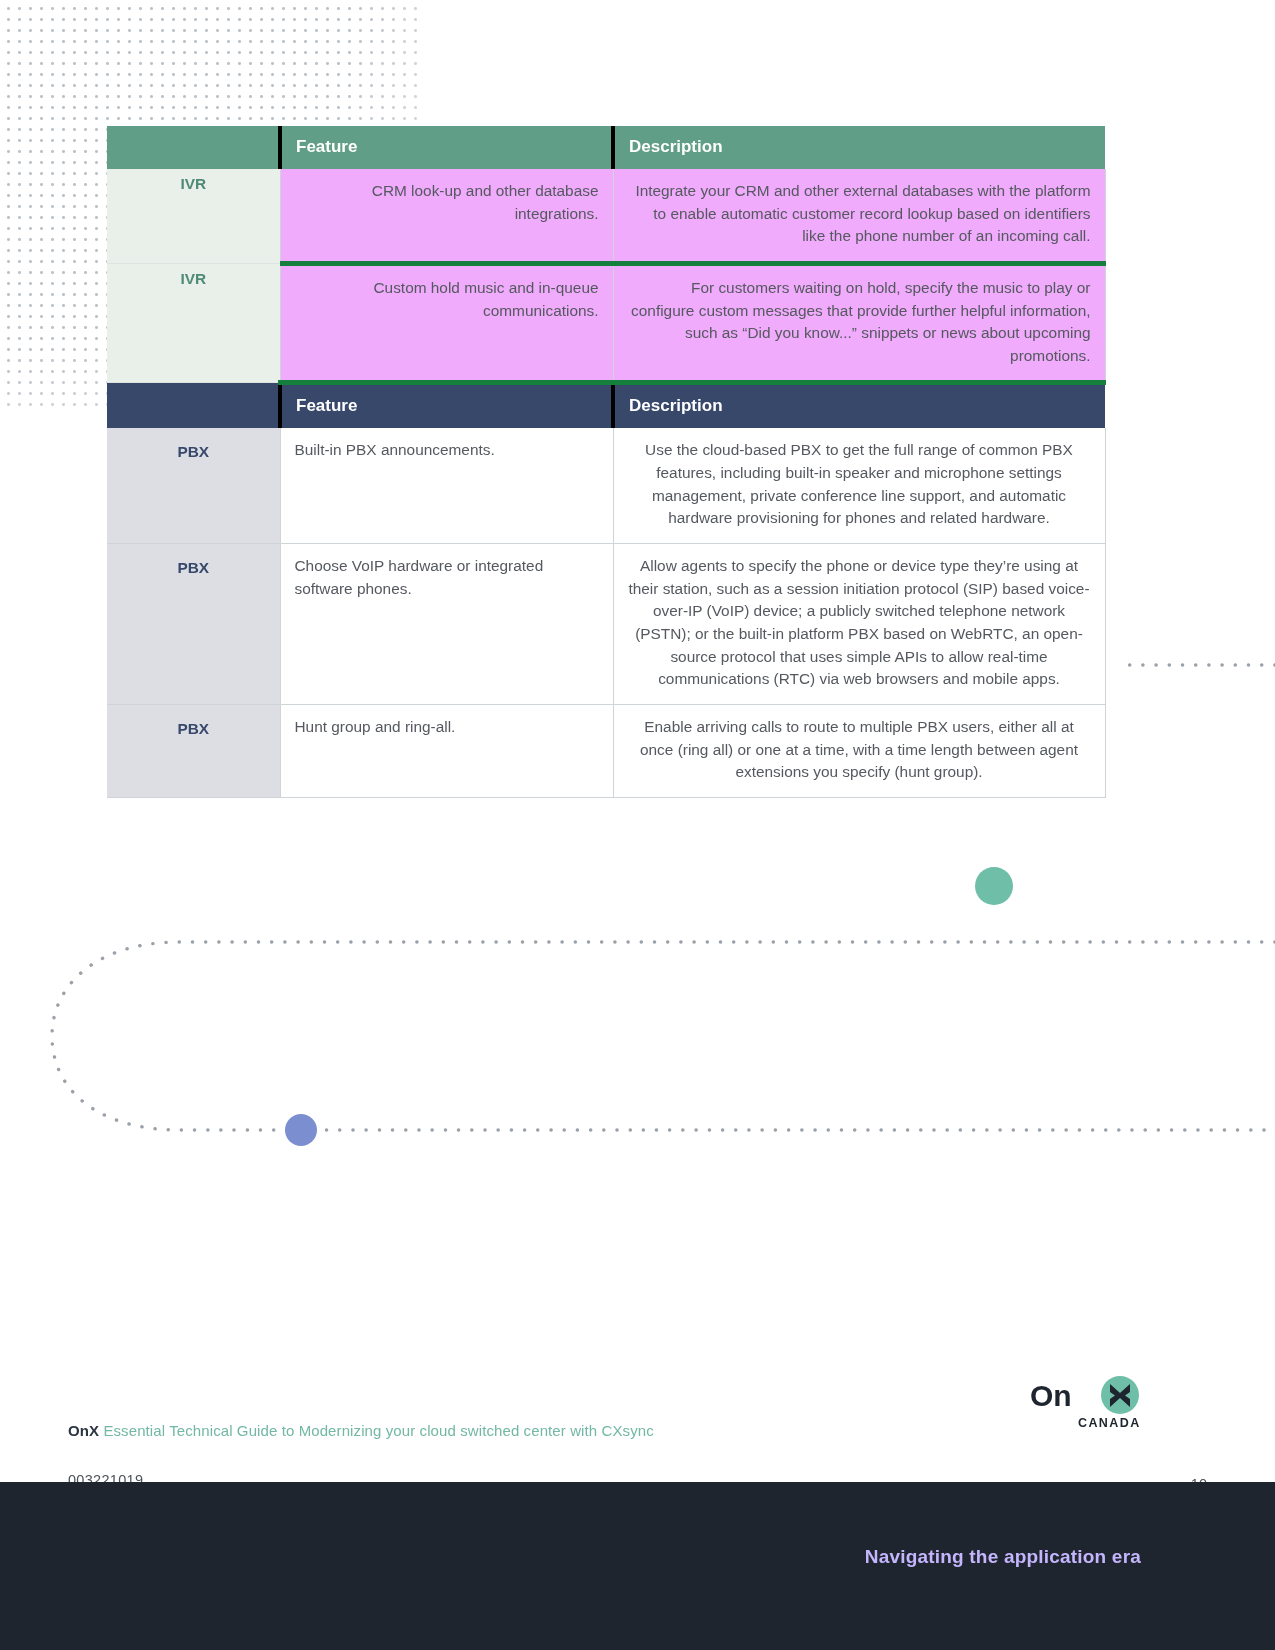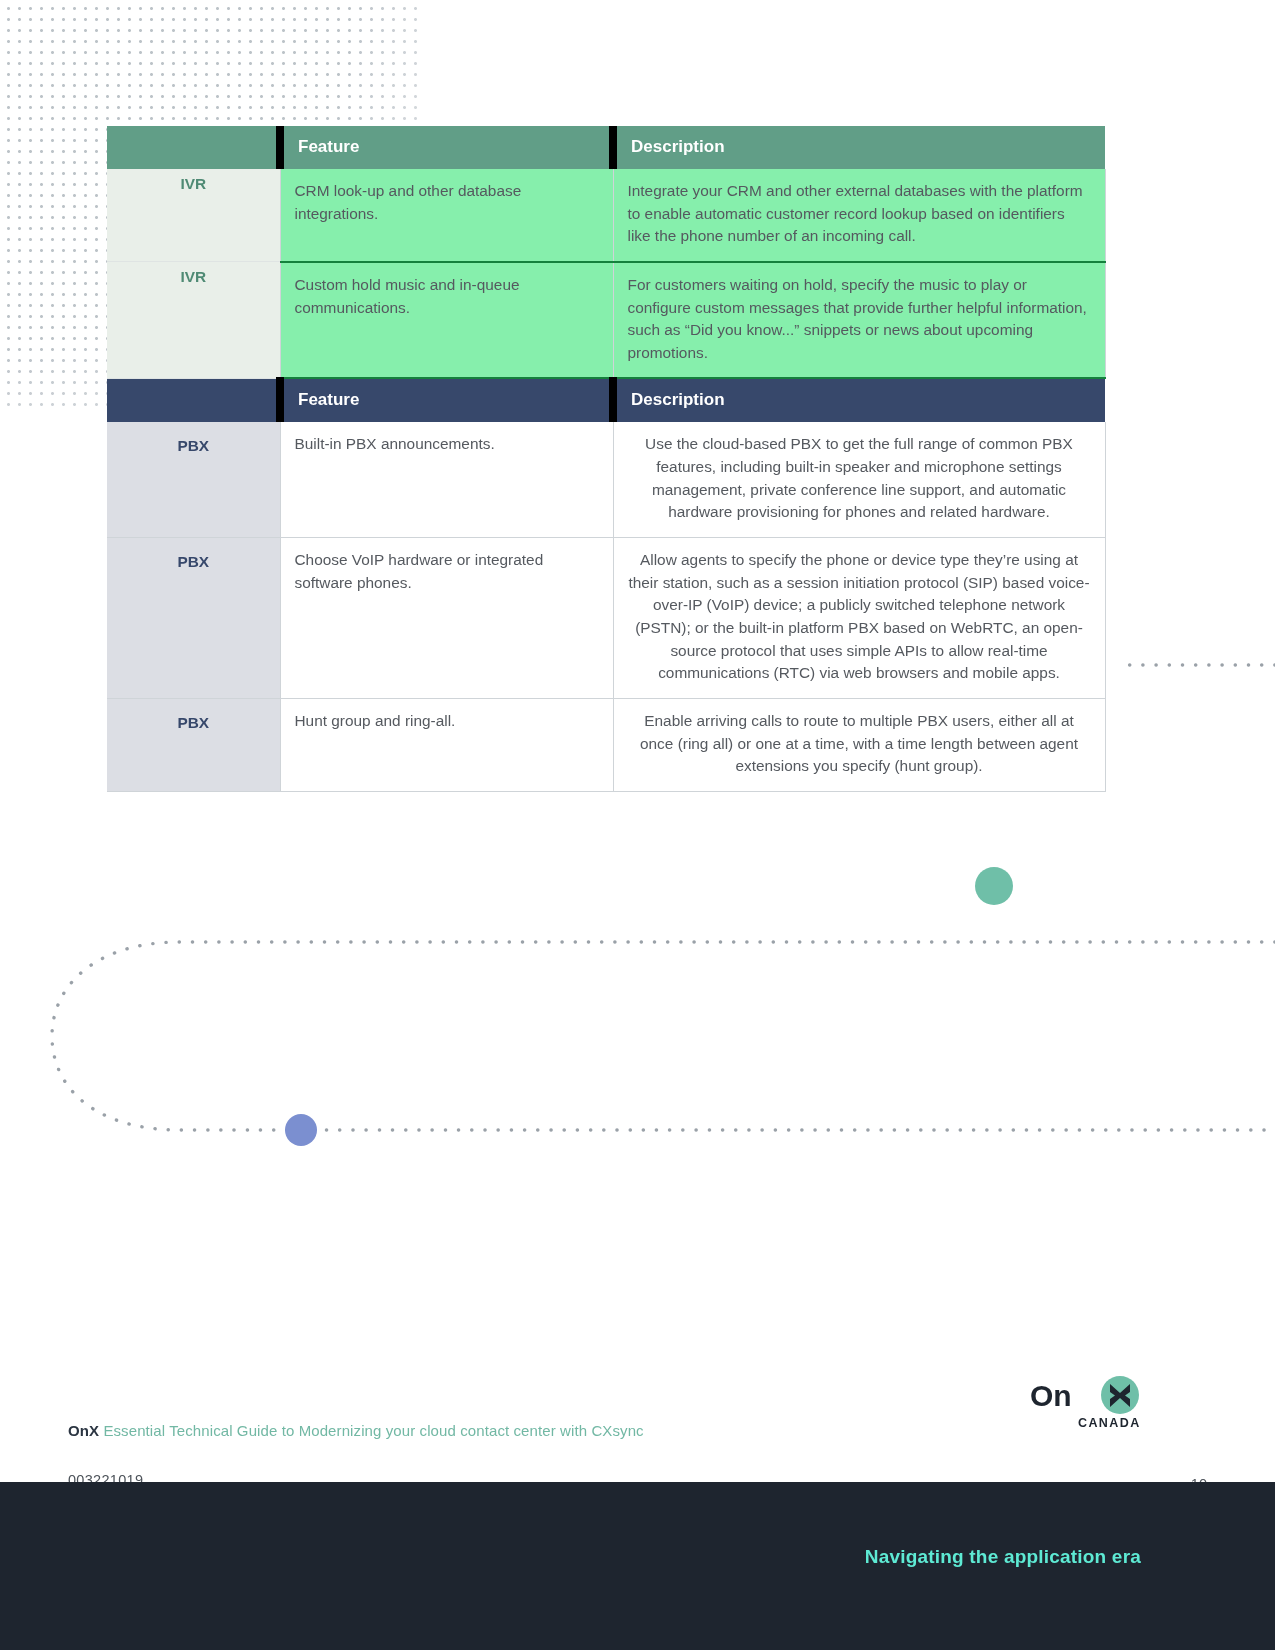--- a/index.html
+++ b/index.html
@@ -68,38 +68,39 @@
 
   
   tr.hdr-green th { background: #619e87; color: #ffffff; }
   tr.hdr-navy  th { background: #37486b; color: #ffffff; }
   tr.hdr-green th.cat, tr.hdr-navy th.cat { background-clip: padding-box; }
   tr.hdr-green th, tr.hdr-navy th {
     font-size: 17px;
     font-weight: 700;
     padding-top: 9px;
     padding-bottom: 9px;
-    border-right: 8px solid #000000;
+    border-right: 4px solid #000000;
   }
   tr.hdr-green th:last-child, tr.hdr-navy th:last-child { border-right: none; margin-left: 24px; }
 
   
   tr.row-green td.cat {
     background: #e9efe9;
     color: #4f8a74;
     font-weight: 700;
     font-size: 15.4px;
     text-align: center;
     padding-top: 4px;
   }
   tr.row-green td.feat, tr.row-green td.desc {
-    background: #86efac;
+    background: #f0abfc;
     border-left: 1px solid #cfd4d8;
-    border-bottom: 2px solid #15803d;
+    border-bottom: 5px solid #15803d;
     color: #55595f;
+    text-align: right;
   }
   tr.row-green td.cat { border-bottom: 1px solid #dfe4e3; }
 
   
   tr.row-navy td.cat {
     background: #dcdee4;
     color: #37486b;
     font-weight: 700;
     font-size: 15.4px;
     text-align: center;
@@ -173,21 +174,21 @@
     left: 0;
     bottom: 0;
     width: 1275px;
     height: 168px;
     background: #1e252f;
   }
   #bottom-bar-text {
     position: absolute;
     right: 134px;
     top: 64px;
-    color: #5eead4;
+    color: #c4b5fd;
     font-size: 19px;
     font-weight: 700;
     letter-spacing: 0.2px;
     margin-left: 16px;
   }
 </style>
 </head>
 <body>
 
 <div id="dot-grid"></div>
@@ -258,21 +259,21 @@
   <circle cx="92" cy="21" r="19" fill="#6fbfa8"></circle>
 
   <text x="2" y="32" font-family="'Liberation Sans', sans-serif" font-size="30" font-weight="700" fill="#1e252f">On</text>
 
   <path d="M82 10 L92 19 L102 10 L102 18 L97 21.5 L102 25 L102 33 L92 24 L82 33 L82 25 L87 21.5 L82 18 Z" fill="#1e252f"></path>
 
   <text x="50" y="53" font-family="'Liberation Sans', sans-serif" font-size="12.5" font-weight="700" letter-spacing="1.4" fill="#1e252f">CANADA</text>
 </svg>
 
 <div id="footer-doc-line">
-  <span class="onx-bold">OnX</span><span class="guide-text"> Essential Technical Guide to Modernizing your cloud contact center with CXsync</span>
+  <span class="onx-bold">OnX</span><span class="guide-text"> Essential Technical Guide to Modernizing your cloud switched center with CXsync</span>
 </div>
 <div id="footer-docnum">003221019</div>
 <div id="page-number">10</div>
 <div id="footer-rule"></div>
 
 <div id="bottom-bar">
   <div id="bottom-bar-text">Navigating the application era</div>
 </div>
 
 </body></html>

